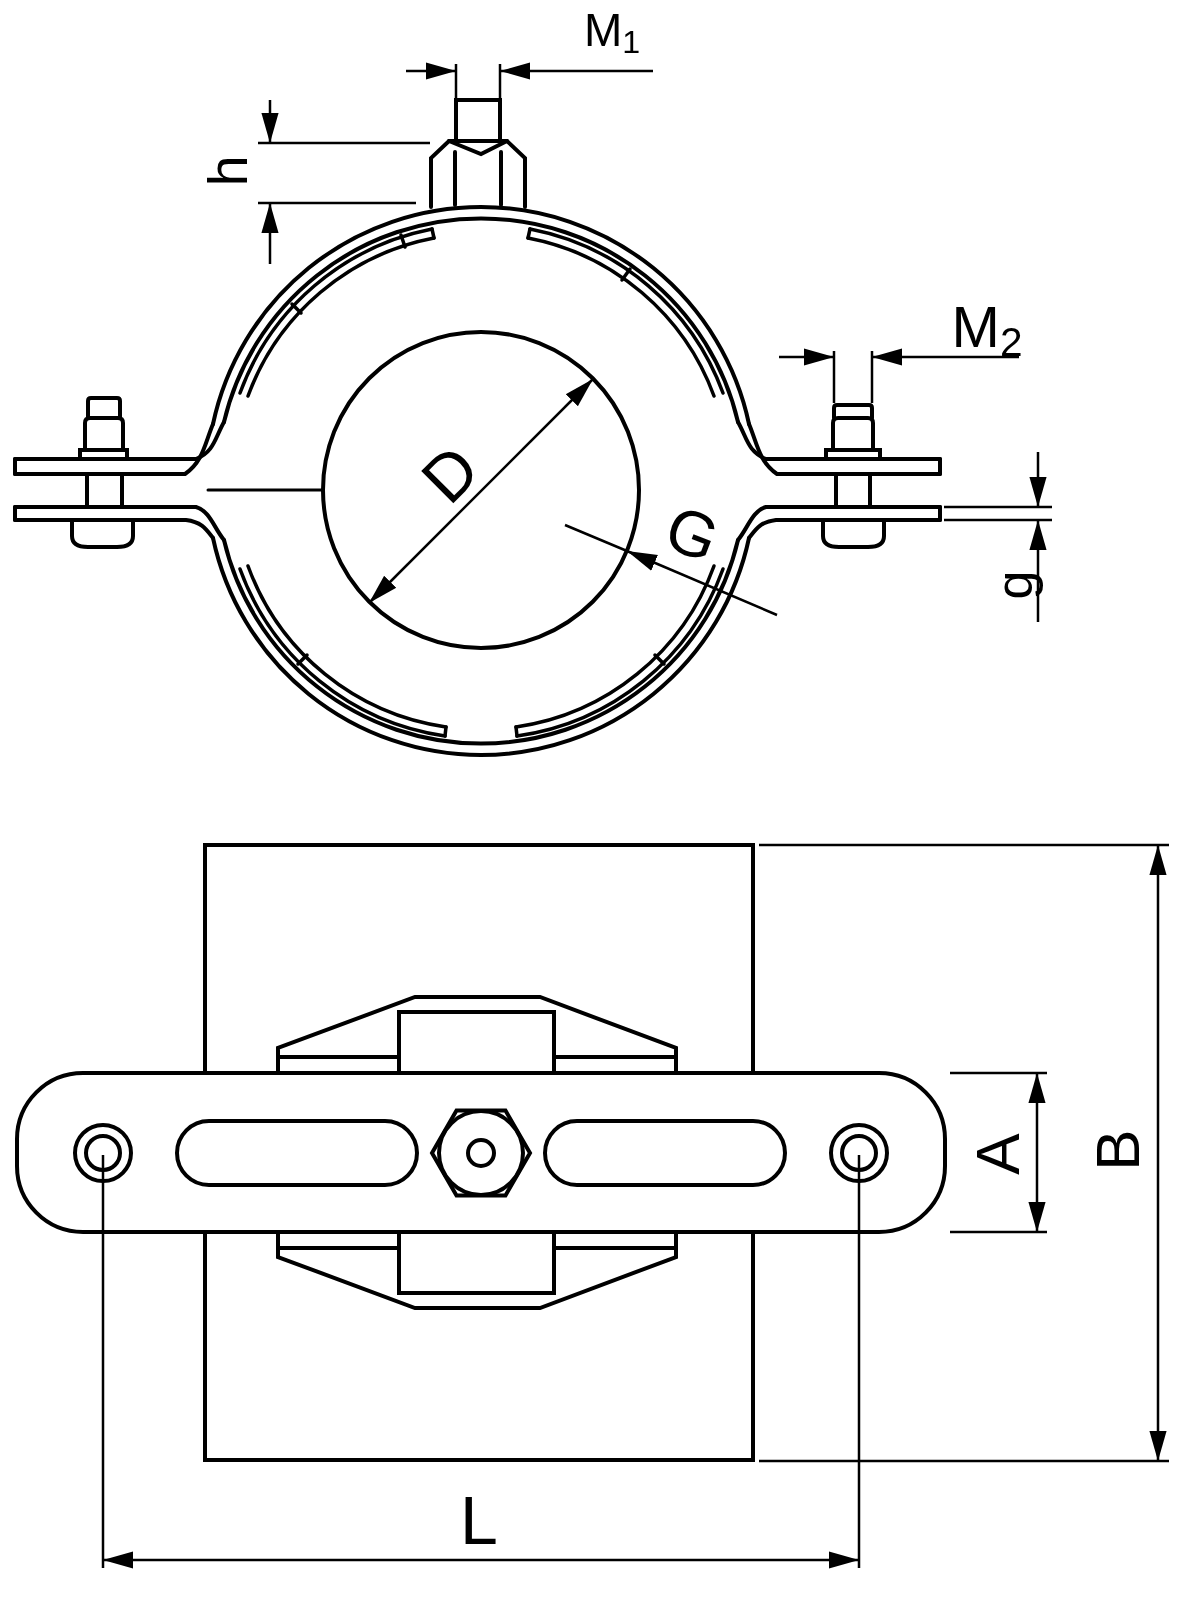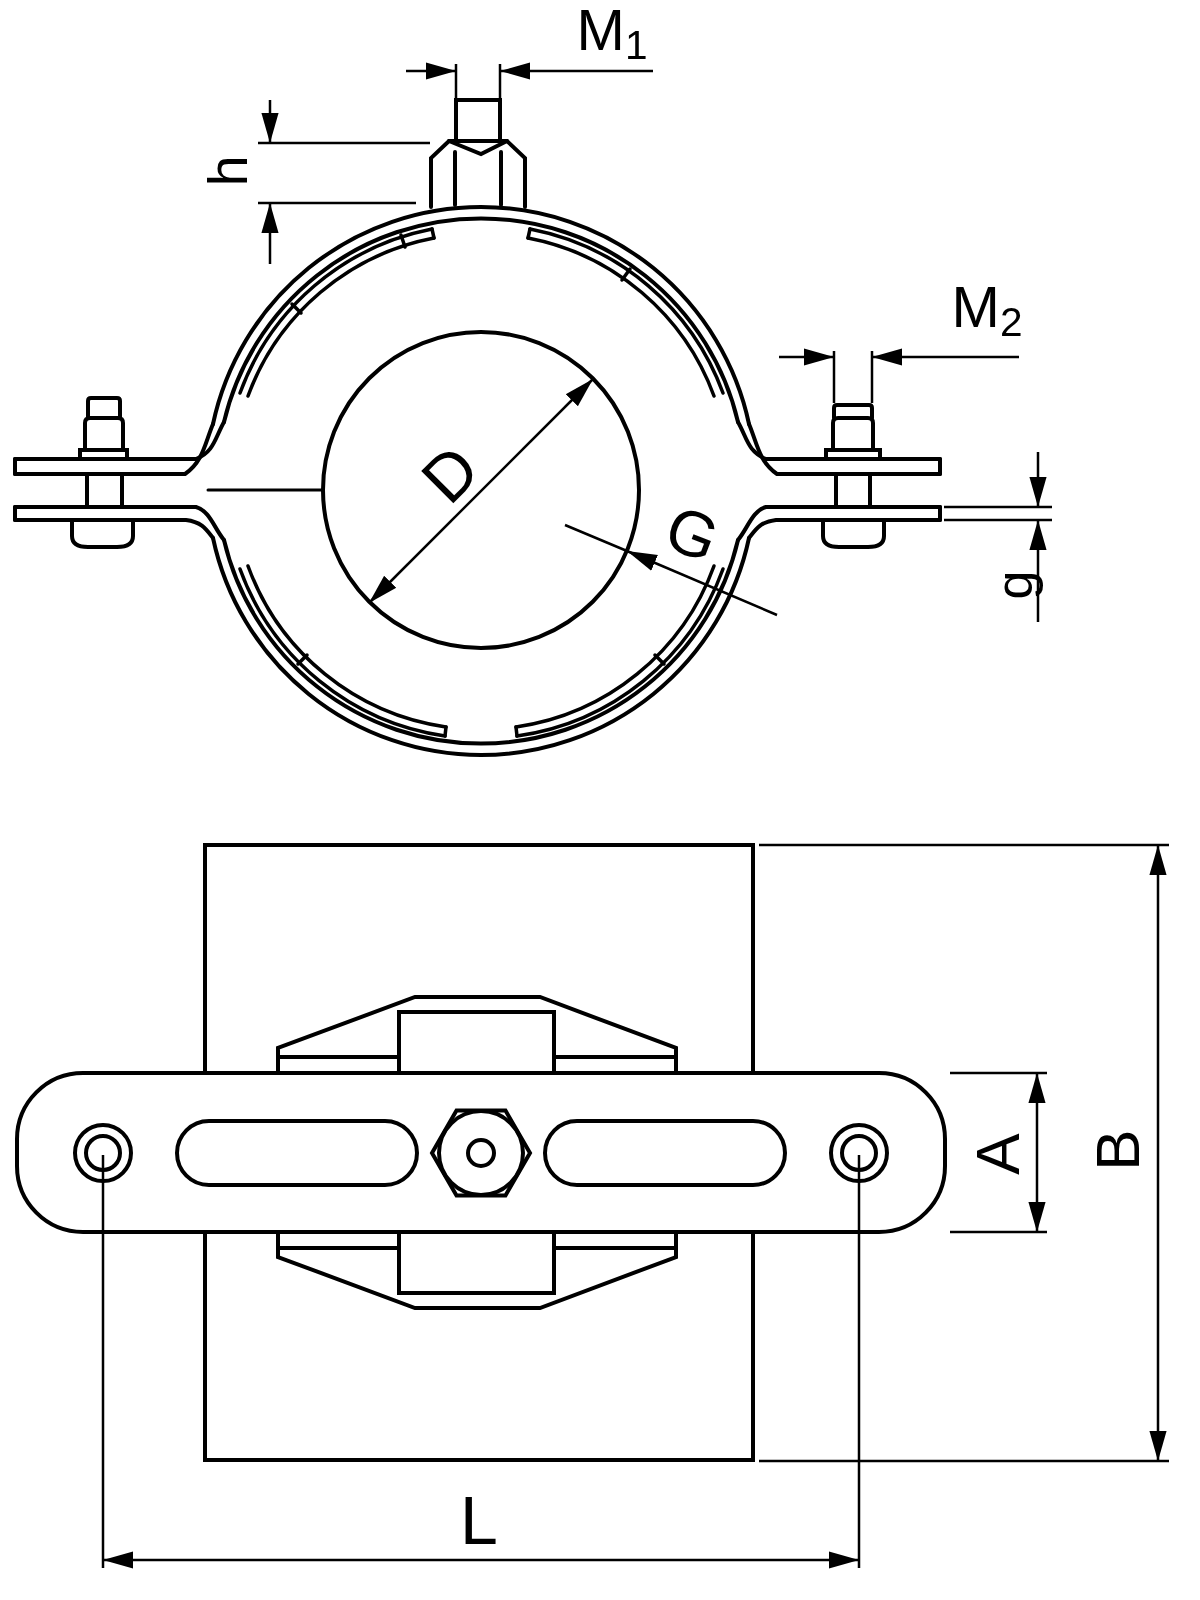--- a/index.html
+++ b/index.html
@@ -187,23 +187,23 @@
       <path d="M 1158,845 L 1158,1461" marker-start="url(#as)" marker-end="url(#ae)"></path>
     </g>
     <g>
       <path d="M 103,1155 L 103,1568"></path>
       <path d="M 859,1155 L 859,1568"></path>
       <path d="M 103,1560 L 859,1560" marker-start="url(#as)" marker-end="url(#ae)"></path>
     </g>
   </g>
 </svg>
 
-  <span class="lbl" style="left:612px;top:33px;font-size:58px;"><span>M</span><span class="sub">1</span></span>
-
-  <span class="lbl" style="left:987px;top:310px;font-size:58px;"><span>M</span><span class="sub">2</span></span>
+  <span class="lbl" style="left:612px;top:33px;font-size:46px;"><span>M</span><span class="sub">1</span></span>
+
+  <span class="lbl" style="left:987px;top:330px;font-size:58px;"><span>M</span><span class="sub">2</span></span>
 
   <span class="lbl rot-ccw" style="left:228px;top:171px;font-size:56px;">h</span>
 
   <span class="lbl rot-d" style="left:450px;top:474px;font-size:66px;">D</span>
 
   <span class="lbl rot-g" style="left:692px;top:534px;font-size:64px;">G</span>
 
   <span class="lbl rot-ccw" style="left:1014px;top:585px;font-size:52px;">g</span>
 
   <span class="lbl rot-ccw" style="left:998px;top:1154px;font-size:62px;">A</span>

